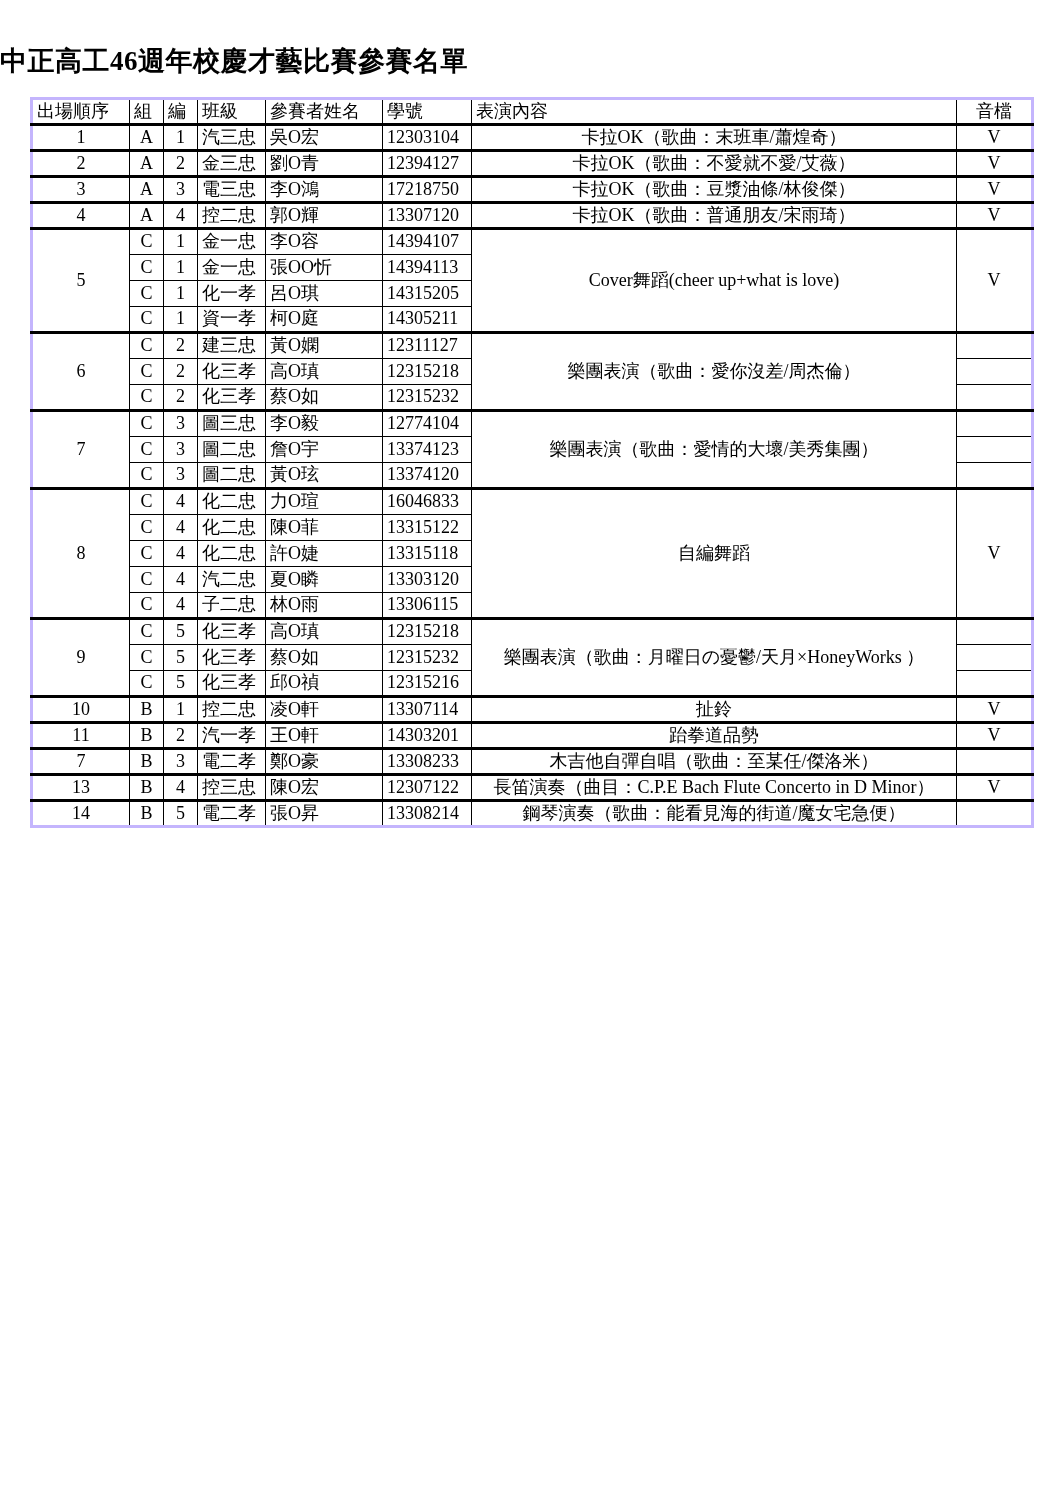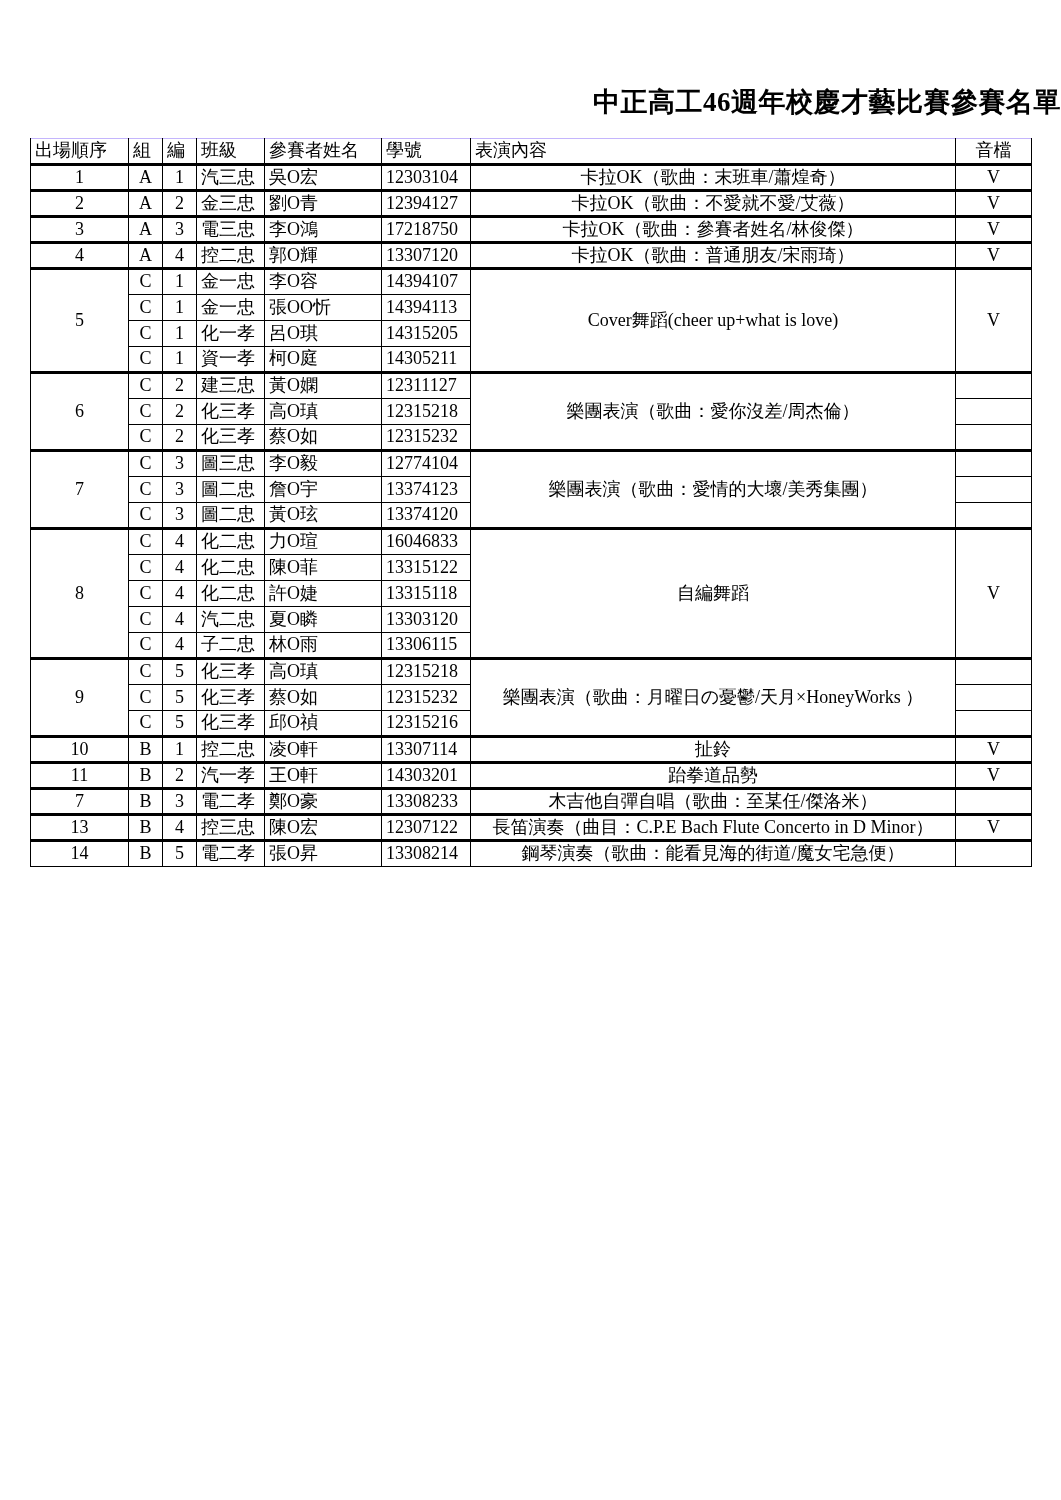--- a/index.html
+++ b/index.html
@@ -15,26 +15,26 @@
     overflow: hidden;
   }
   .page {
     position: relative;
     width: 1061px;
     height: 1500px;
     box-sizing: border-box;
     padding: 0;
   }
   .doc-title {
-    text-align: right;
+    text-align: left;
     font-size: 27px;
     font-weight: bold;
     letter-spacing: 0.5px;
     margin: 0;
-    padding-top: 88px;
+    padding-top: 47px;
     padding-bottom: 20px;
     line-height: 1.1;
     border-radius: 24px;
   }
   .table-wrap {
     margin: 0 30px 0 30px;
     width: 1001px;
   }
   table.roster {
     border-collapse: collapse;
@@ -49,21 +49,21 @@
     vertical-align: middle;
     line-height: 1.15;
     height: 26px;
     box-sizing: border-box;
     font-weight: normal;
     white-space: nowrap;
     overflow: hidden;
   }
   
   table.roster {
-    border: 1px solid #c4b5fd;
+    border: 3px solid #c4b5fd;
   }
   
   tr.grp-start > td,
   tr.grp-start > th { border-top: 3px solid #000; }
   td.thickbottom { border-bottom: 3px solid #000; }
   tr.hdr > th { border-bottom: 3px solid #000; border-top: none; }
 
   
   .c-order, .c-group, .c-no, .c-audio { text-align: center; }
   .c-class, .c-name, .c-sid, .c-content { text-align: left; }
@@ -137,21 +137,21 @@
             <td class="c-content merged-content thickbottom">卡拉OK（歌曲：不愛就不愛/艾薇）</td>
             <td class="c-audio merged-audio thickbottom">V</td>
           </tr>
           <tr class="grp-start">
             <td class="c-order merged-order thickbottom">3</td>
             <td class="c-group thickbottom">A</td>
             <td class="c-no thickbottom">3</td>
             <td class="c-class thickbottom">電三忠</td>
             <td class="c-name thickbottom">李O鴻</td>
             <td class="c-sid thickbottom">17218750</td>
-            <td class="c-content merged-content thickbottom">卡拉OK（歌曲：參賽者姓名/林俊傑）</td>
+            <td class="c-content merged-content thickbottom">卡拉OK（歌曲：豆漿油條/林俊傑）</td>
             <td class="c-audio merged-audio thickbottom">V</td>
           </tr>
           <tr class="grp-start">
             <td class="c-order merged-order thickbottom">4</td>
             <td class="c-group thickbottom">A</td>
             <td class="c-no thickbottom">4</td>
             <td class="c-class thickbottom">控二忠</td>
             <td class="c-name thickbottom">郭O輝</td>
             <td class="c-sid thickbottom">13307120</td>
             <td class="c-content merged-content thickbottom">卡拉OK（歌曲：普通朋友/宋雨琦）</td>

